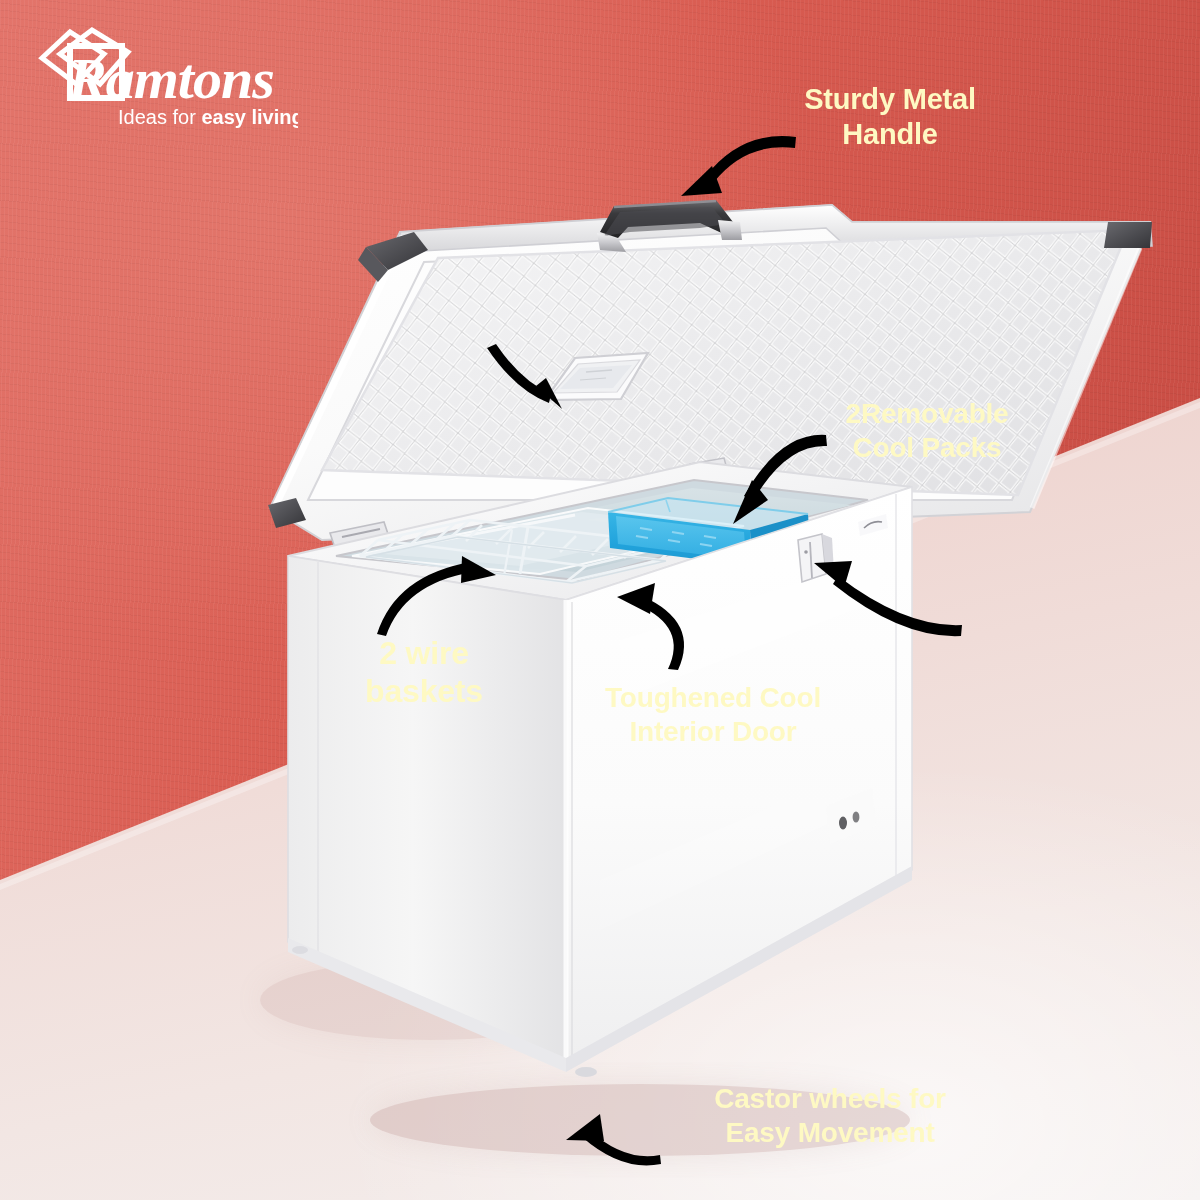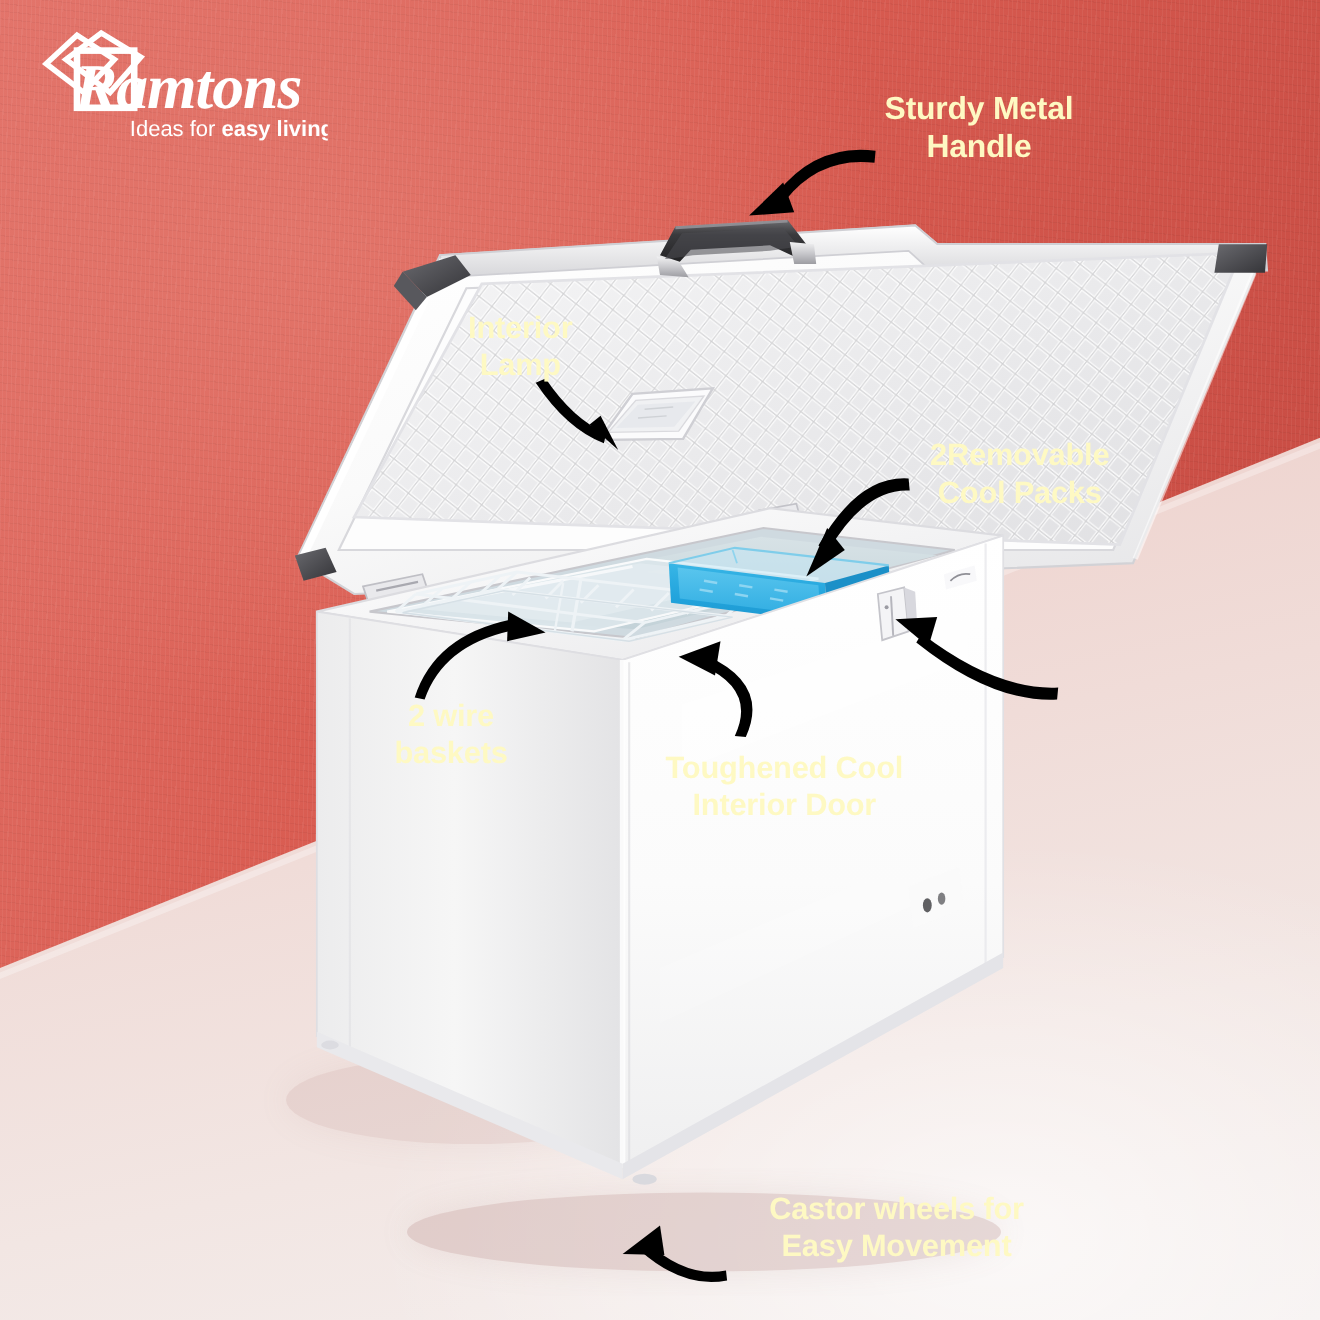--- a/index.html
+++ b/index.html
@@ -75,23 +75,23 @@
     font-weight: 700;
     line-height: 1.2;
     letter-spacing: -0.2px;
     white-space: pre-line;
     text-align: center;
   }
   .c-handle   { left: 760px; top: 82px;   width: 260px; font-size: 29px; }
   .c-lamp     { left: 378px; top: 281px;  width: 190px; font-size: 28px; }
   .c-cool     { left: 808px; top: 397px;  width: 238px; font-size: 28px; }
   .c-lock     { left: 952px; top: 570px;  width: 170px; font-size: 28px; }
-  .c-baskets  { left: 320px; top: 634px;  width: 180px; font-size: 28px; }
+  .c-baskets  { left: 334px; top: 634px;  width: 180px; font-size: 32px; }
   .c-glass    { left: 566px; top: 681px;  width: 294px; font-size: 28px; }
-  .c-castor   { left: 660px; top: 1082px; width: 310px; font-size: 28px; }
+  .c-castor   { left: 675px; top: 1082px; width: 310px; font-size: 28px; }
 
   .arrows { position:absolute; left:0; top:0; width:1200px; height:1200px; pointer-events:none; }
   .arrows svg { display:block; width:100%; height:100%; }
 </style>
 </head>
 <body>
 
 <div id="stage">
 
   <div class="wall"></div>
@@ -346,22 +346,20 @@
         <path d="M655 583 L617 597 L650 614 Z"></path>
 
         <path d="M660 1155 Q624 1162 588 1129 L582 1137 Q622 1172 661 1164 Z"></path>
         <path d="M600 1114 L566 1140 L604 1141 Z"></path>
       </g>
     </svg>
   </div>
 
   <div class="callout c-handle">Sturdy Metal
 Handle</div>
-  <div class="callout c-lamp">Interior
-Lamp</div>
   <div class="callout c-cool">2Removable
 Cool Packs</div>
   <div class="callout c-baskets">2 wire
 baskets</div>
   <div class="callout c-glass">Toughened Cool
 Interior Door</div>
   <div class="callout c-castor">Castor wheels for
 Easy Movement</div>
 
 </div>

